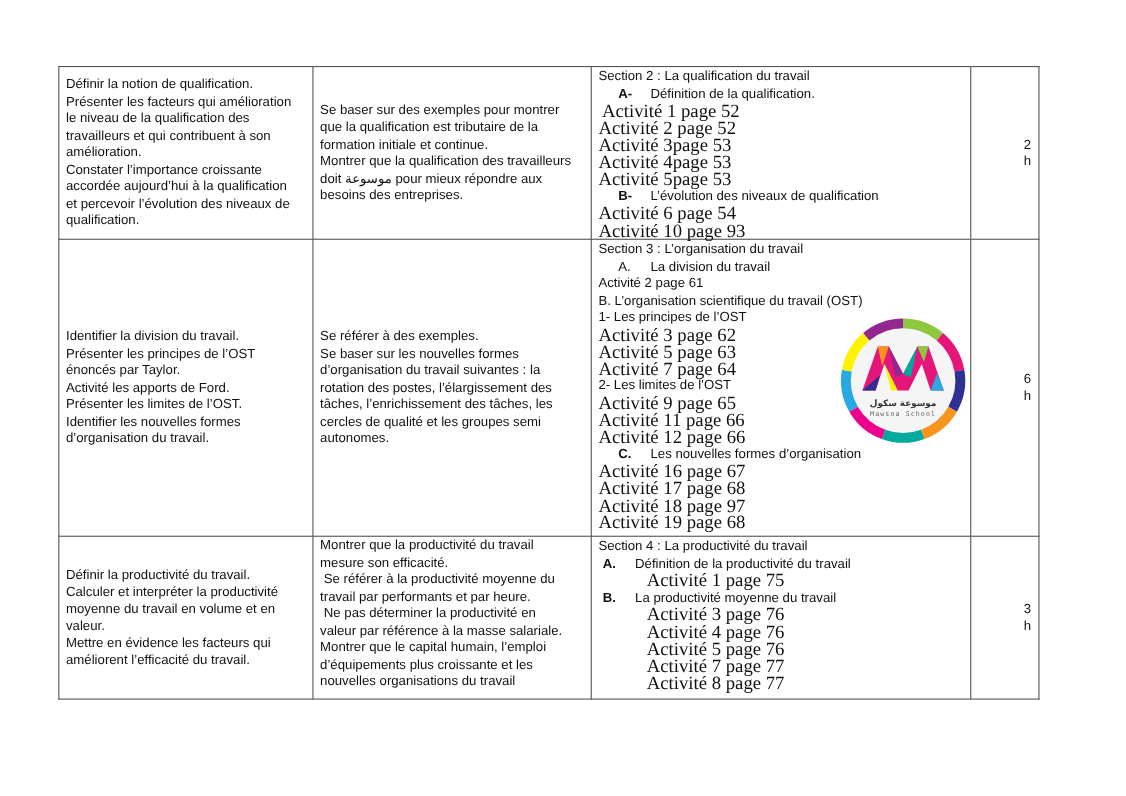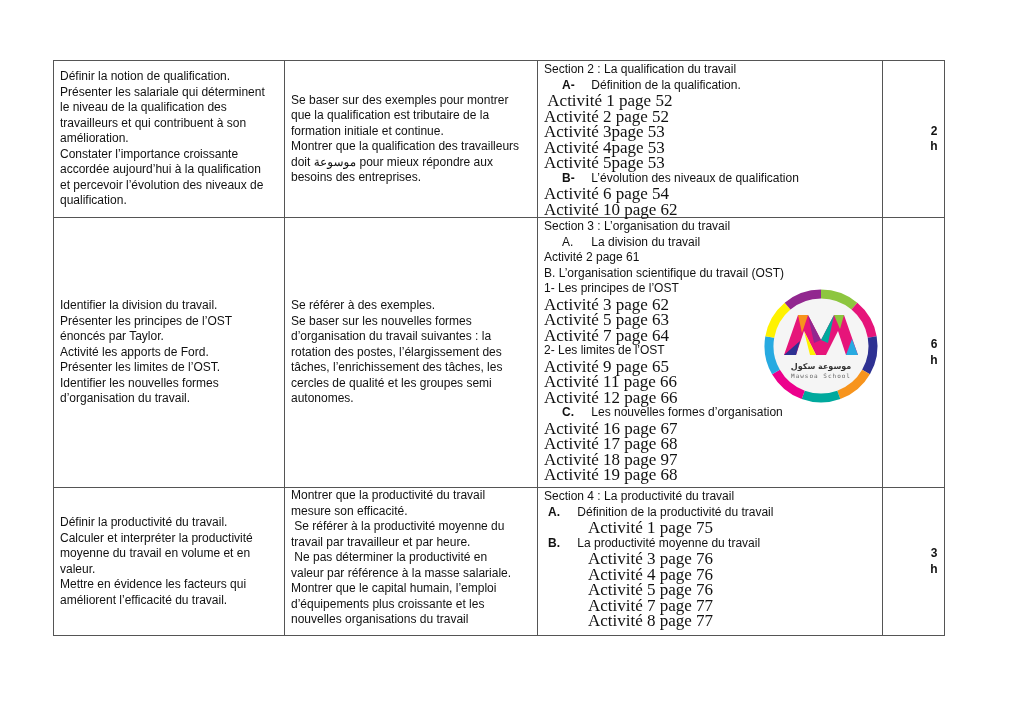--- a/index.html
+++ b/index.html
@@ -12,21 +12,21 @@
     .doc-table td {
       border: 1.5px solid #555;
       vertical-align: middle;
       padding: 0 6px;
       font-family: "Liberation Sans", sans-serif;
       font-size: 12px;
       line-height: 15.5px;
       color: #111;
     }
     .doc-table td.col-plan { vertical-align: top; padding: 1px 6px 0 6px; position: relative; }
-    .doc-table td.col-hours { text-align: center; font-weight: bold; font-size: 12px; padding-left: 47px; }
+    .doc-table td.col-hours { text-align: center; font-weight: normal; font-size: 12px; padding-left: 47px; }
     .line { display: block; white-space: nowrap; }
     .sec-title { font-weight: normal; }
     .serif { font-family: "Liberation Serif", serif; font-size: 17px; }
     .ind1 { padding-left: 18px; }
     .ind2 { padding-left: 44px; }
     .lbl { font-weight: bold; display: inline-block; min-width: 26px; }
     .lbl-a { display: inline-block; min-width: 26px; }
     .row1 td { height: 155px; }
     .row2 td { height: 268px; margin-top: 12px; }
     .row3 td { height: 146px; }
@@ -44,21 +44,21 @@
     <col style="width:231px">
     <col style="width:253px">
     <col style="width:345px">
     <col style="width:62px">
   </colgroup>
   <tbody>
 
     <tr class="row1">
       <td class="col-obj">
         <span class="line">Définir la notion de qualification.</span>
-        <span class="line">Présenter les salariale qui déterminent</span>
+        <span class="line">Présenter les facteurs qui amélioration</span>
         <span class="line">le niveau de la qualification des</span>
         <span class="line">travailleurs et qui contribuent à son</span>
         <span class="line">amélioration.</span>
         <span class="line">Constater l’importance croissante</span>
         <span class="line">accordée aujourd’hui à la qualification</span>
         <span class="line">et percevoir l’évolution des niveaux de</span>
         <span class="line">qualification.</span>
       </td>
       <td class="col-method">
         <span class="line">Se baser sur des exemples pour montrer</span>
@@ -71,21 +71,21 @@
       <td class="col-plan">
         <span class="line sec-title">Section 2 : La qualification du travail</span>
         <span class="line ind1"><span class="lbl">A-</span> <span>Définition de la qualification.</span></span>
         <span class="line serif" style="white-space:pre"> Activité 1 page 52</span>
         <span class="line serif">Activité 2 page 52</span>
         <span class="line serif">Activité 3page 53</span>
         <span class="line serif">Activité 4page 53</span>
         <span class="line serif">Activité 5page 53</span>
         <span class="line ind1"><span class="lbl">B-</span> <span>L’évolution des niveaux de qualification</span></span>
         <span class="line serif">Activité 6 page 54</span>
-        <span class="line serif">Activité 10 page 62</span>
+        <span class="line serif">Activité 10 page 93</span>
       </td>
       <td class="col-hours">2 h</td>
     </tr>
 
     <tr class="row2">
       <td class="col-obj">
         <span class="line">Identifier la division du travail.</span>
         <span class="line">Présenter les principes de l’OST</span>
         <span class="line">énoncés par Taylor.</span>
         <span class="line">Activité les apports de Ford.</span>
@@ -130,21 +130,21 @@
         <span class="line">Calculer et interpréter la productivité</span>
         <span class="line">moyenne du travail en volume et en</span>
         <span class="line">valeur.</span>
         <span class="line">Mettre en évidence les facteurs qui</span>
         <span class="line">améliorent l’efficacité du travail.</span>
       </td>
       <td class="col-method">
         <span class="line">Montrer que la productivité du travail</span>
         <span class="line">mesure son efficacité.</span>
         <span class="line" style="white-space:pre"> Se référer à la productivité moyenne du</span>
-        <span class="line">travail par travailleur et par heure.</span>
+        <span class="line">travail par performants et par heure.</span>
         <span class="line" style="white-space:pre"> Ne pas déterminer la productivité en</span>
         <span class="line">valeur par référence à la masse salariale.</span>
         <span class="line">Montrer que le capital humain, l’emploi</span>
         <span class="line">d’équipements plus croissante et les</span>
         <span class="line">nouvelles organisations du travail</span>
       </td>
       <td class="col-plan">
         <span class="line sec-title">Section 4 : La productivité du travail</span>
         <span class="line" style="padding-left:4px"><span class="lbl">A.</span> <span>Définition de la productivité du travail</span></span>
         <span class="line serif ind2">Activité 1 page 75</span>

